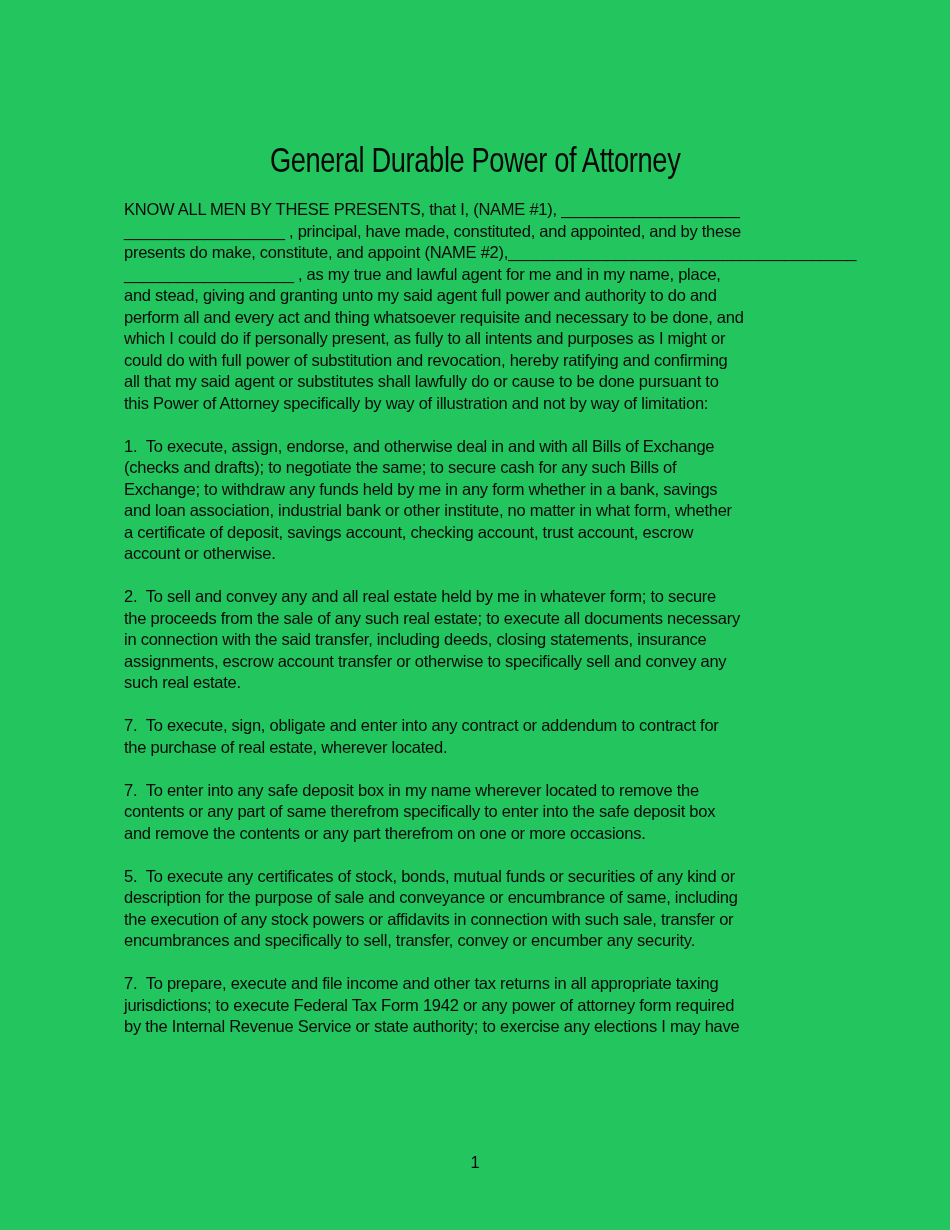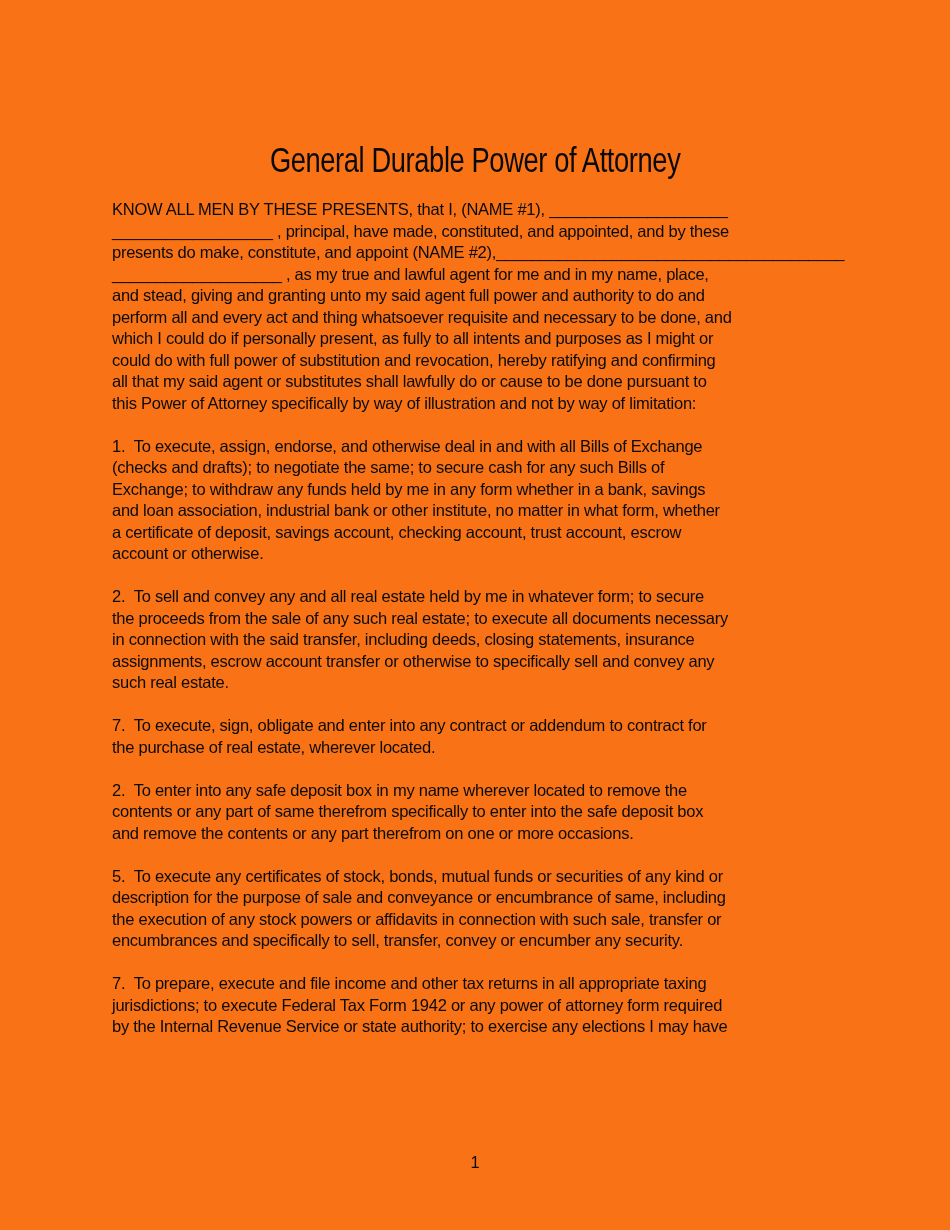--- a/index.html
+++ b/index.html
@@ -4,21 +4,21 @@
 <style>
   html, body {
     margin: 0;
     padding: 0;
     background: #ffffff;
   }
   .page {
     position: relative;
     width: 950px;
     height: 1230px;
-    background: #f97316;
+    background: #22c55e;
     color: #0a0a0a;
     font-family: "Liberation Sans", sans-serif;
     overflow: hidden;
   }
   .doc-title {
     margin: 0;
     padding-top: 138px;
     text-align: center;
     font-size: 35px;
     font-weight: 400;
@@ -27,20 +27,21 @@
   }
   .doc-title .squeeze {
     display: inline-block;
     transform: scaleX(0.78);
     transform-origin: 50% 50%;
     letter-spacing: -0.5px;
   }
   .doc-body {
     padding: 0 112px;
     margin-top: 17px;
+    margin-left: 12px;
   }
   .doc-body p {
     margin: 0 0 21.5px 0;
     font-size: 16.5px;
     line-height: 21.5px;
     letter-spacing: -0.25px;
     white-space: pre;
     overflow: visible;
   }
   .page-number {
@@ -77,21 +78,21 @@
 and loan association, industrial bank or other institute, no matter in what form, whether
 a certificate of deposit, savings account, checking account, trust account, escrow
 account or otherwise.</p>
     <p>2.  To sell and convey any and all real estate held by me in whatever form; to secure
 the proceeds from the sale of any such real estate; to execute all documents necessary
 in connection with the said transfer, including deeds, closing statements, insurance
 assignments, escrow account transfer or otherwise to specifically sell and convey any
 such real estate.</p>
     <p>7.  To execute, sign, obligate and enter into any contract or addendum to contract for
 the purchase of real estate, wherever located.</p>
-    <p>2.  To enter into any safe deposit box in my name wherever located to remove the
+    <p>7.  To enter into any safe deposit box in my name wherever located to remove the
 contents or any part of same therefrom specifically to enter into the safe deposit box
 and remove the contents or any part therefrom on one or more occasions.</p>
     <p>5.  To execute any certificates of stock, bonds, mutual funds or securities of any kind or
 description for the purpose of sale and conveyance or encumbrance of same, including
 the execution of any stock powers or affidavits in connection with such sale, transfer or
 encumbrances and specifically to sell, transfer, convey or encumber any security.</p>
     <p>7.  To prepare, execute and file income and other tax returns in all appropriate taxing
 jurisdictions; to execute Federal Tax Form 1942 or any power of attorney form required
 by the Internal Revenue Service or state authority; to exercise any elections I may have</p>
   </div>

